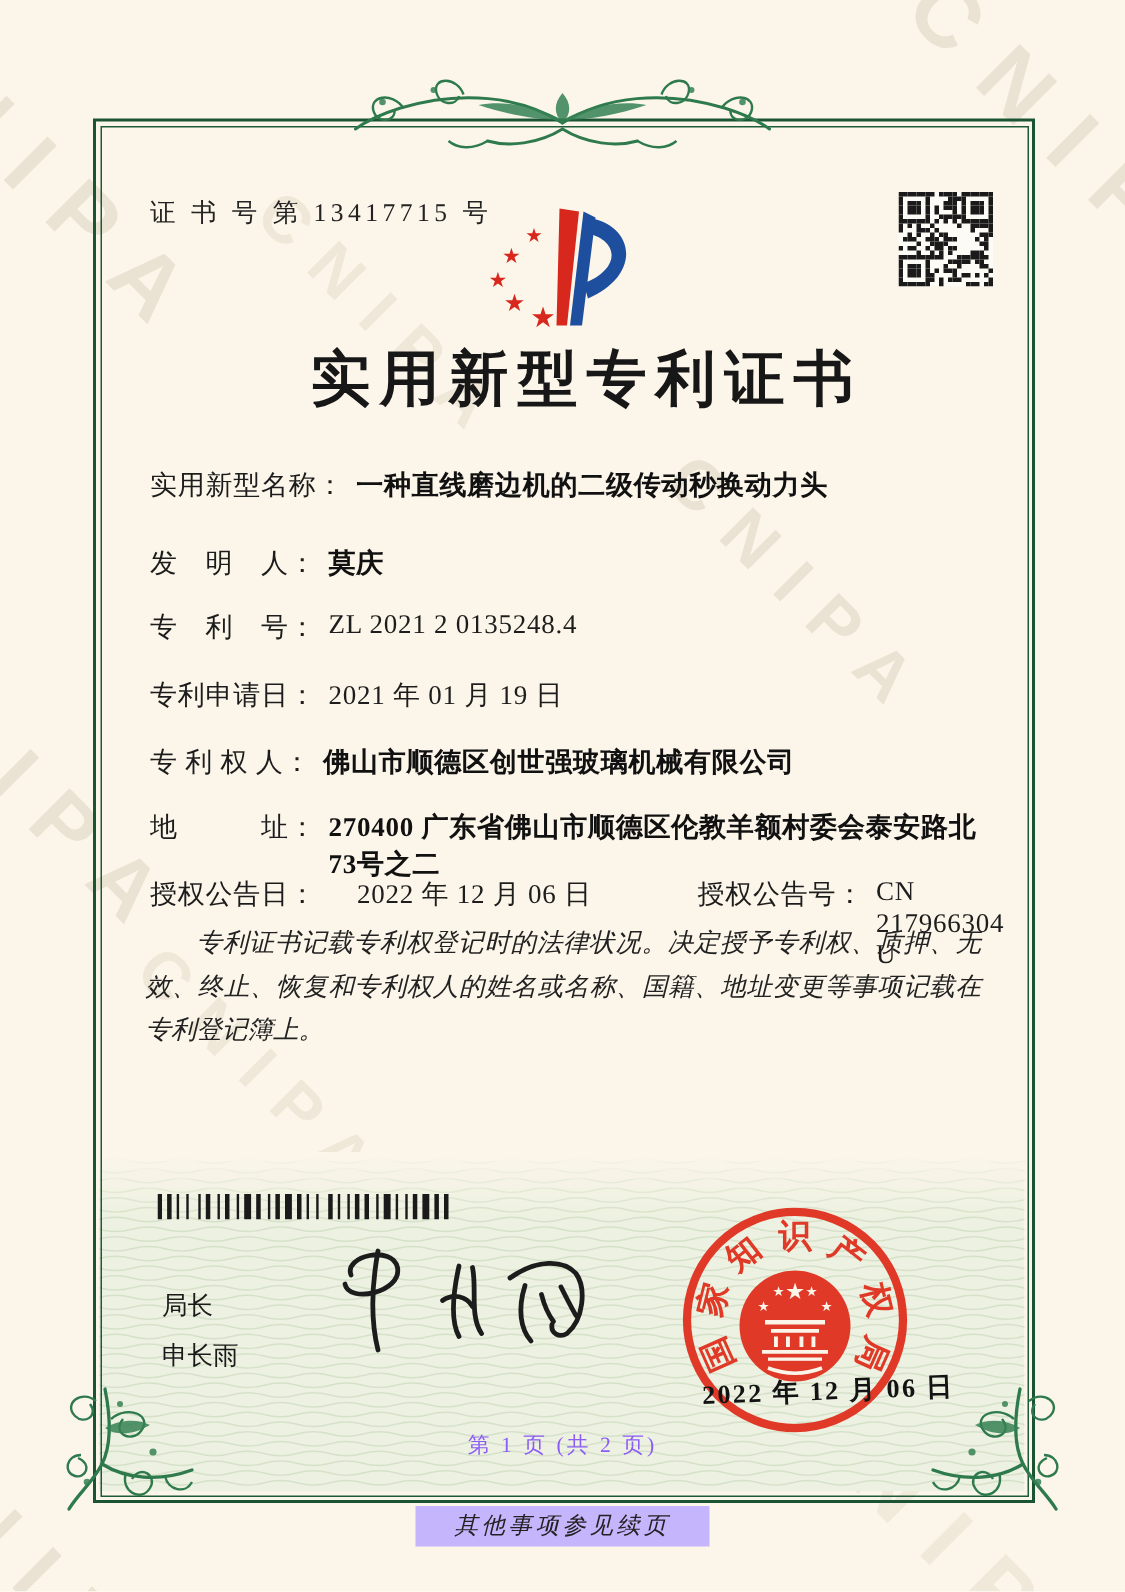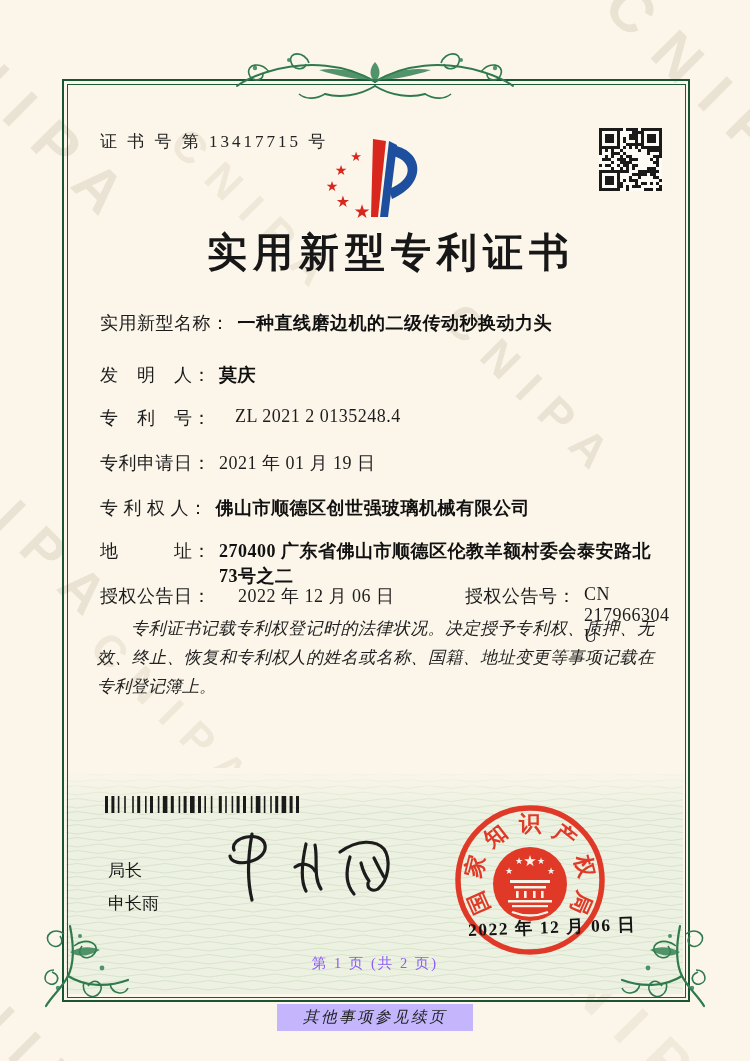--- a/index.html
+++ b/index.html
@@ -413,21 +413,21 @@
   <div class="title">实用新型专利证书</div>
 
   <div class="row" style="top:311px;">
     <span class="lbl">实用新型名称：</span>
     <span class="val b">一种直线磨边机的二级传动秒换动力头</span>
   </div>
   <div class="row" style="top:363px;">
     <span class="lbl">发　明　人：</span>
     <span class="val b">莫庆</span>
   </div>
-  <div class="row" style="top:406px;gap:16px;">
+  <div class="row" style="top:406px;">
     <span class="lbl">专　利　号：</span>
     <span class="val">ZL 2021 2 0135248.4</span>
   </div>
   <div class="row" style="top:451px;">
     <span class="lbl">专利申请日：</span>
     <span class="val">2021 年 01 月 19 日</span>
   </div>
   <div class="row" style="top:496px;">
     <span class="lbl">专 利 权 人：</span>
     <span class="val b">佛山市顺德区创世强玻璃机械有限公司</span>

